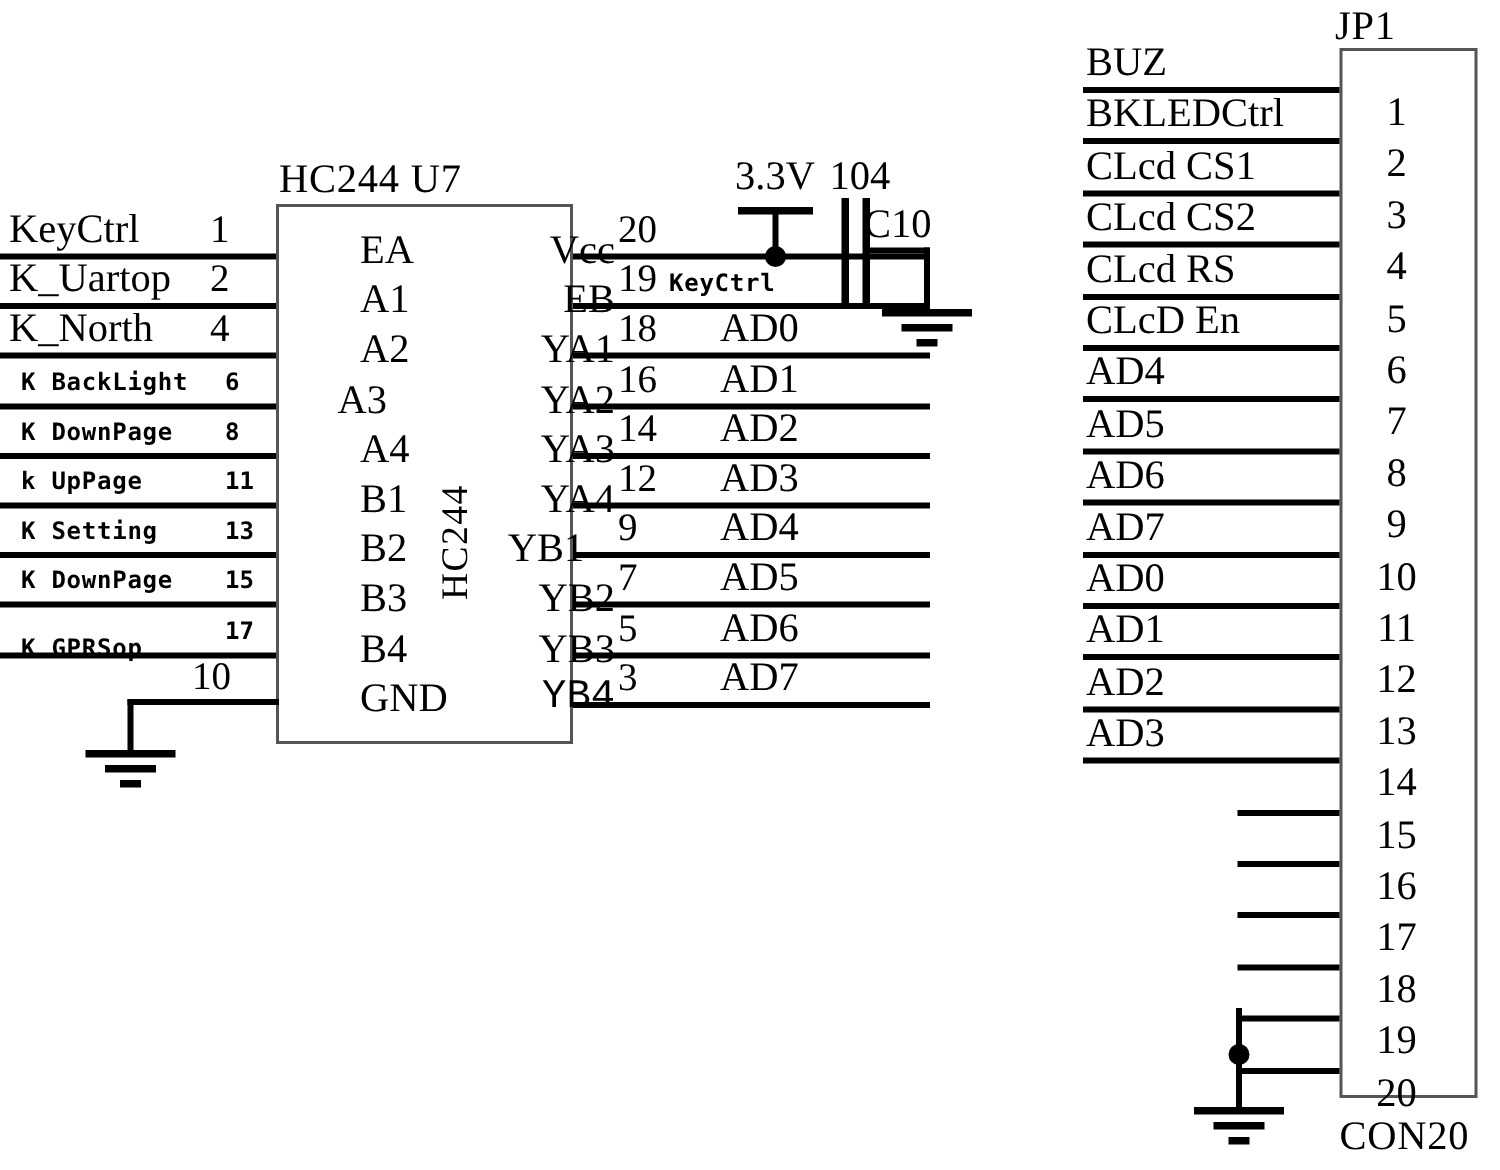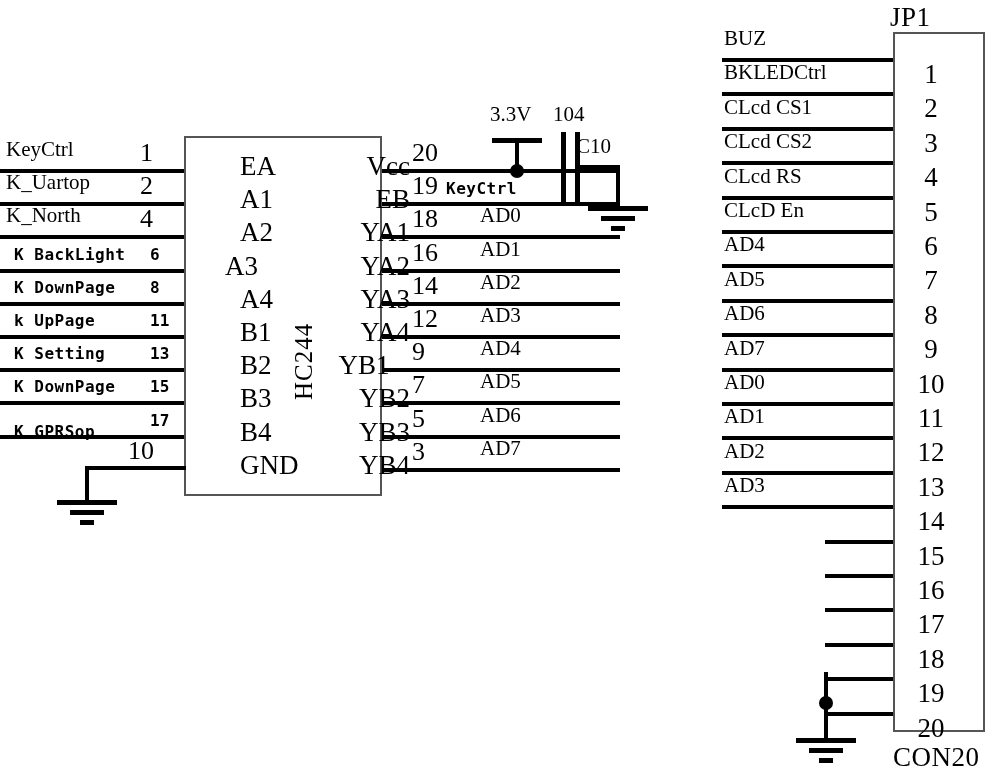--- a/index.html
+++ b/index.html
@@ -43,21 +43,21 @@
     white-space: nowrap;
     line-height: 1;
     margin-left: 36px;
   }
   .pin-name.right-al {
     text-align: right;
   }
   .net-label {
     position: absolute;
     font-family: "Liberation Serif", serif;
-    font-size: 21px;
+    font-size: 27px;
     white-space: nowrap;
     line-height: 1;
   }
   .net-label.mono {
     font-family: "DejaVu Sans Mono", monospace;
     font-size: 16px;
     font-weight: bold;
     letter-spacing: 0.5px;
   }
   .pin-num {
@@ -113,20 +113,21 @@
     position: absolute;
     background: #000000;
     height: 5px;
   }
 </style>
 </head>
 <body>
 
 <div id="canvas">
 
+  <div class="chip-title" style="left:186px; top:104px;">HC244  U7</div>
 
   <div class="chip-box" id="u7-box" style="left:184px; top:136px; width:198px; height:360px;"></div>
 
   <div class="vert-label" style="left:290px; top:400px;">HC244</div>
 
   <div id="u7-left">
       <div class="wire wire-h" style="left: 0px; top: 169px; width: 184px;"></div>
       <div class="net-label" style="left: 6px; top: 139px;">KeyCtrl</div>
       <div class="pin-num" style="left: 140px; top: 140px; font-size: 26px; font-family: &quot;Liberation Serif&quot;, serif; font-weight: normal;">1</div>
       <div class="pin-name" style="left: 204px; top: 153px;">EA</div>
@@ -198,21 +199,21 @@
       <div class="pin-num" style="left: 412px; top: 372px;">7</div>
       <div class="net-label" style="left: 480px; top: 371px;">AD5</div>
       <div class="pin-name right-al" style="left: 282px; top: 385px; width: 92px; text-align: right;">YB2</div>
       <div class="wire wire-h" style="left: 382px; top: 435px; width: 238px;"></div>
       <div class="pin-num" style="left: 412px; top: 406px;">5</div>
       <div class="net-label" style="left: 480px; top: 405px;">AD6</div>
       <div class="pin-name right-al" style="left: 282px; top: 419px; width: 92px; text-align: right;">YB3</div>
       <div class="wire wire-h" style="left: 382px; top: 468px; width: 238px;"></div>
       <div class="pin-num" style="left: 412px; top: 439px;">3</div>
       <div class="net-label" style="left: 480px; top: 438px;">AD7</div>
-      <div class="pin-name right-al" style="left: 282px; top: 452px; width: 92px; text-align: right;">YB4</div>
+      <div class="pin-name right-al" style="left: 282px; top: 452px; width: 92px; text-align: right; font-family: Liberation Mono, monospace;">YB4</div>
     </div>
 
   <div class="wire wire-h" style="left:85px; top:466px; width:101px;"></div>
   <div class="wire wire-v" style="left:85px; top:466px; height:36px;"></div>
   <div class="gnd" style="left:57px; top:500px; width:60px;">
     <i></i>
       <i></i>
       <i></i>
   </div>
 

